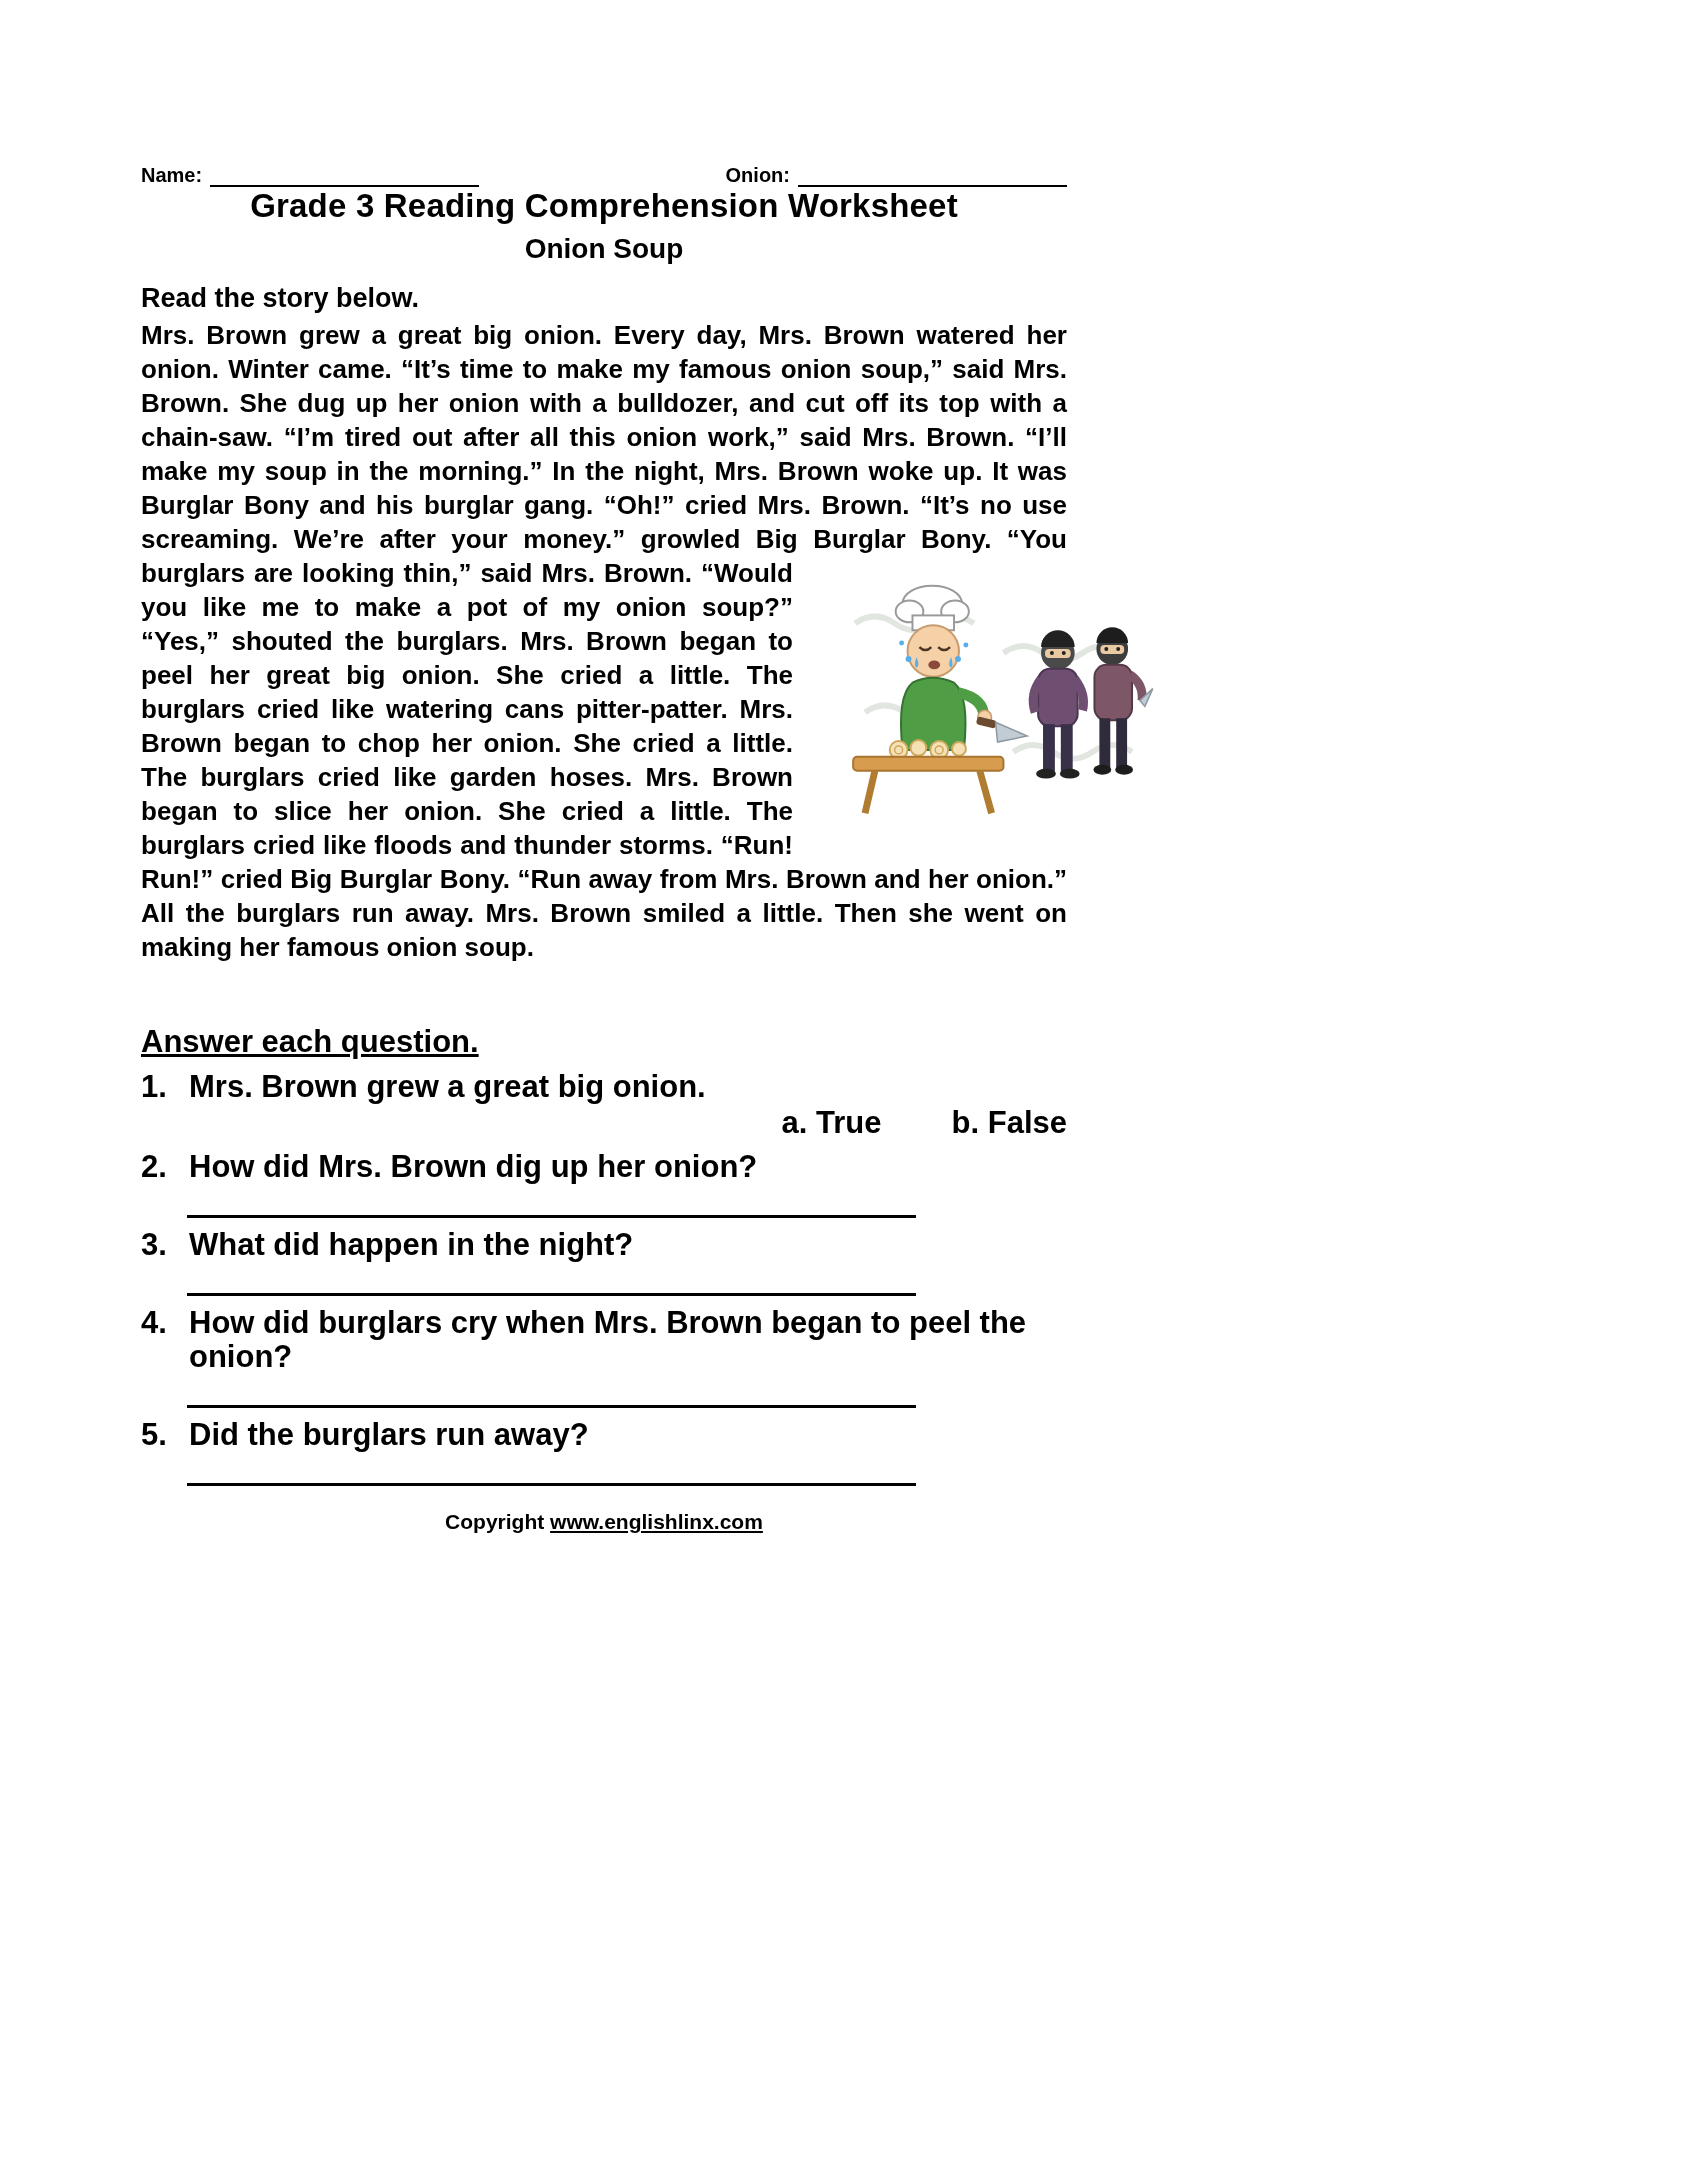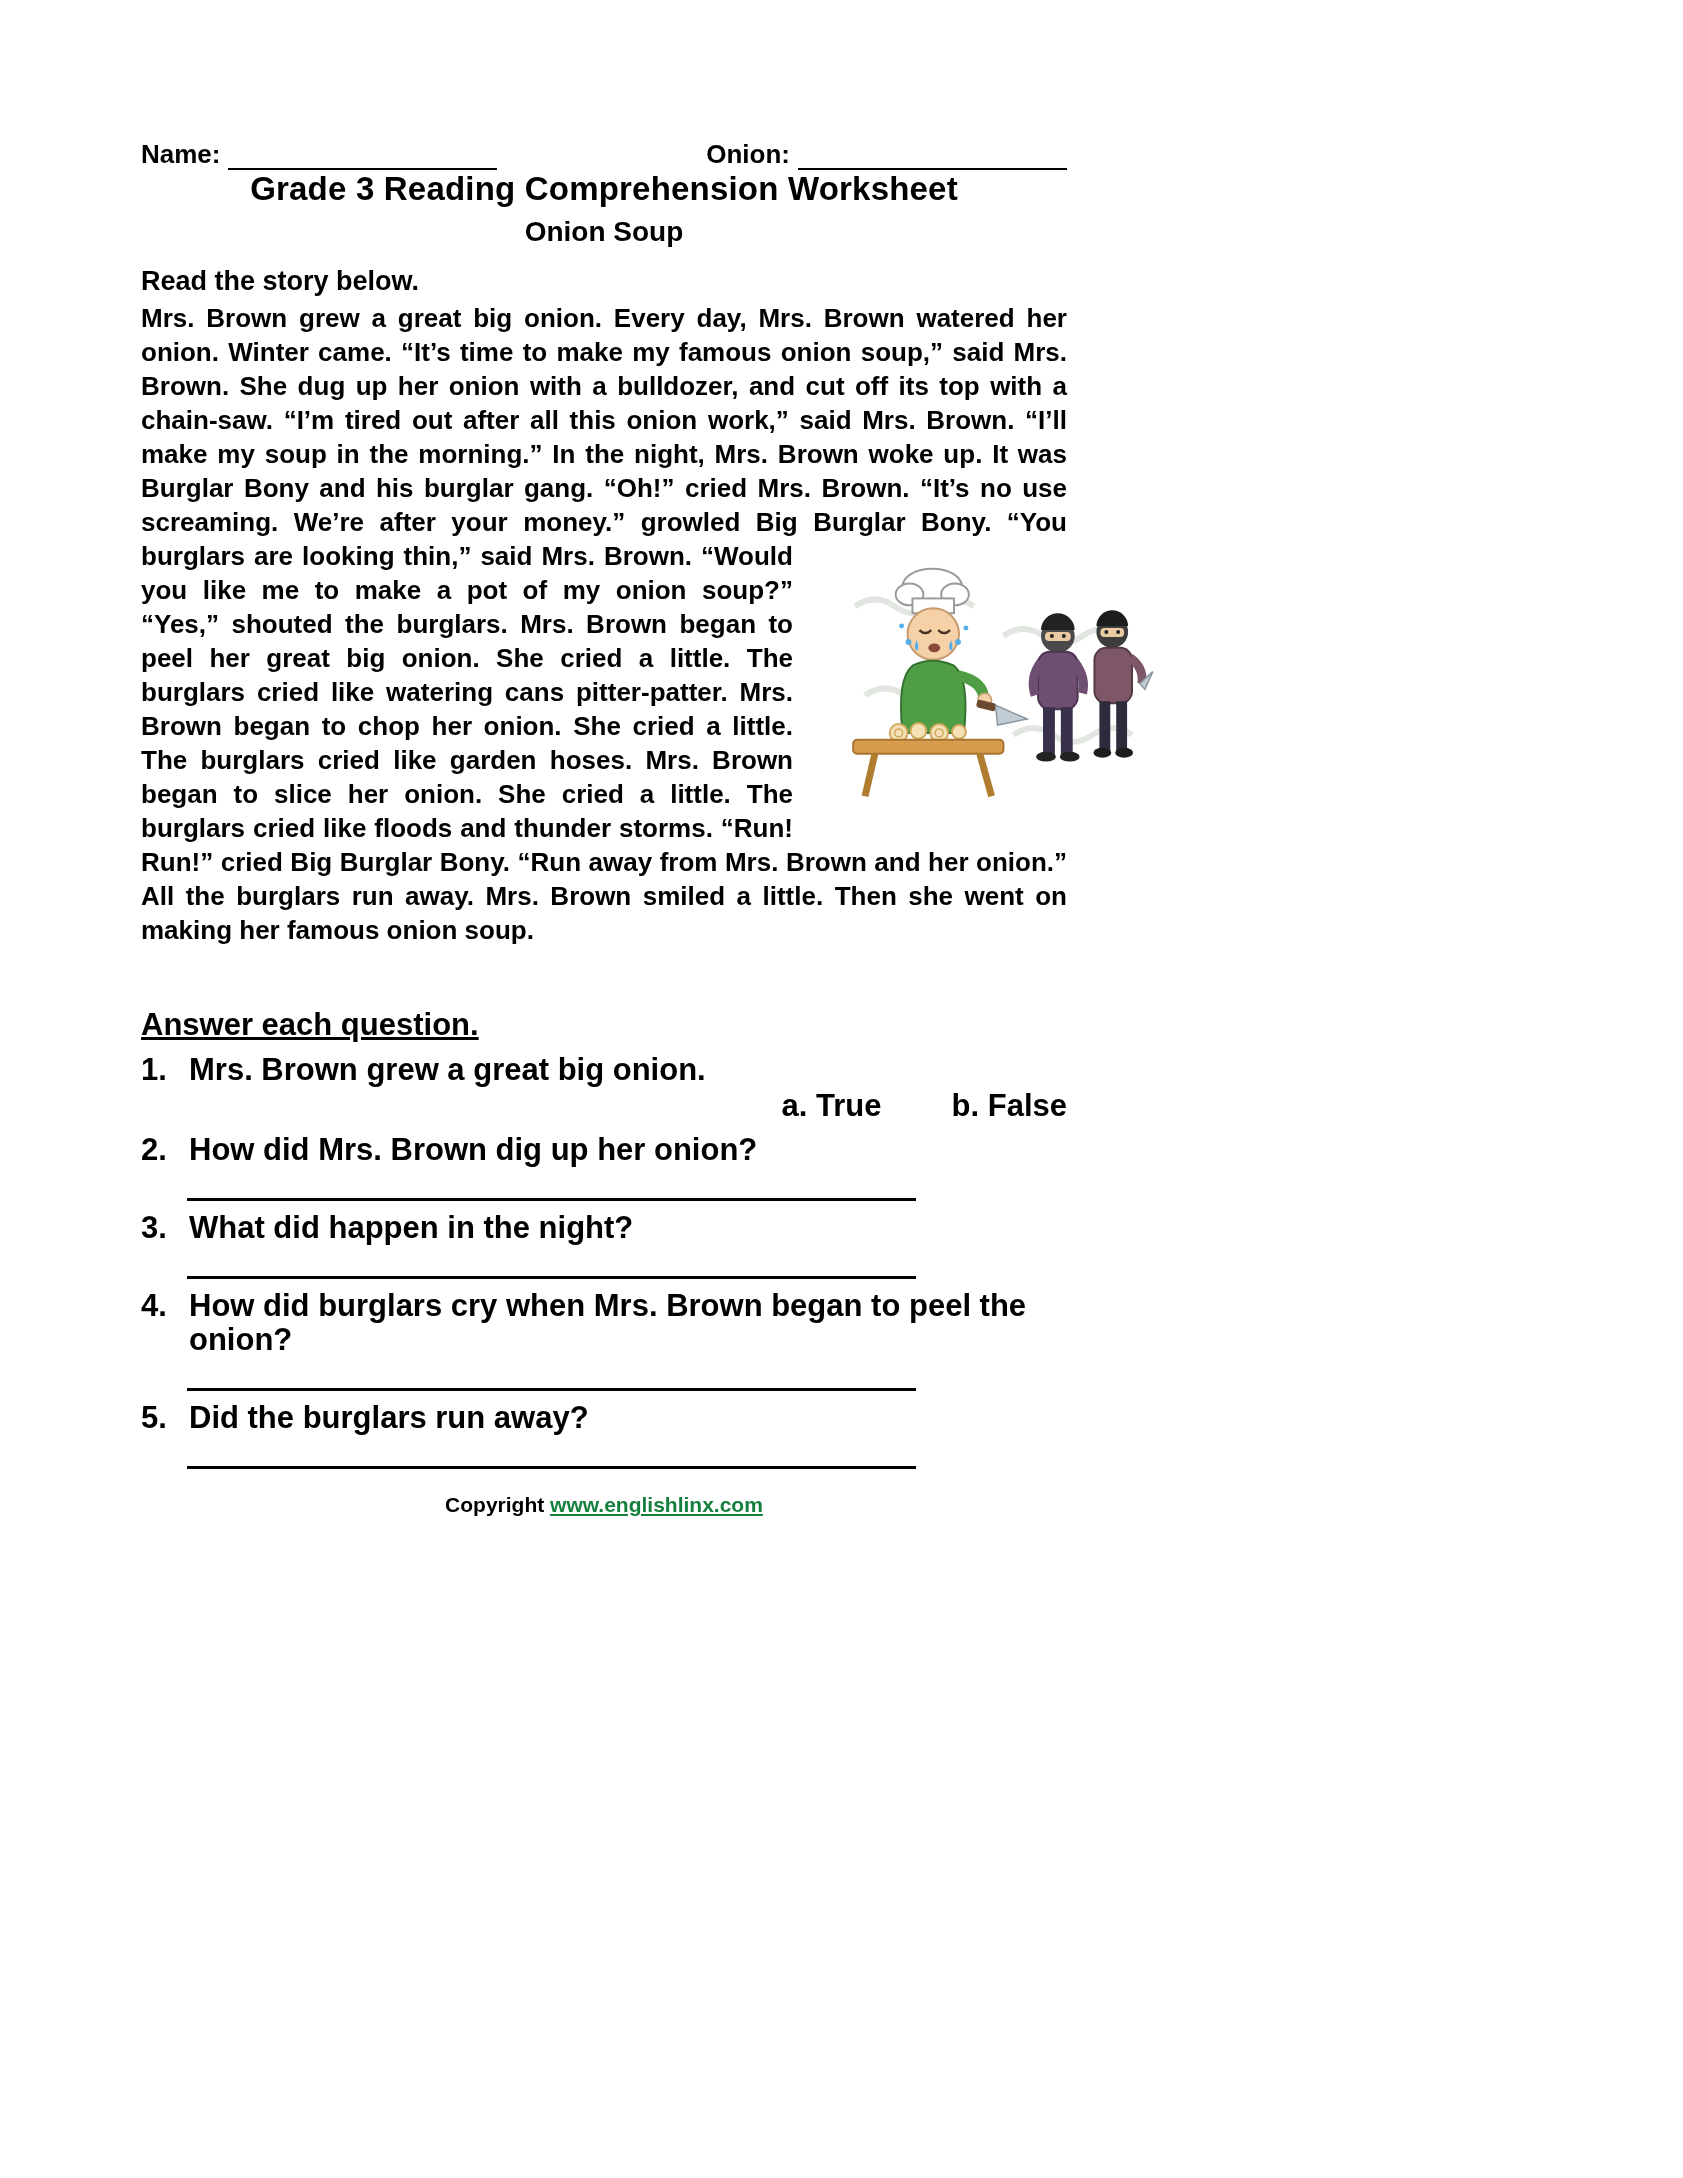--- a/index.html
+++ b/index.html
@@ -4,21 +4,21 @@
 <style>
   * { margin:0; padding:0; box-sizing:border-box; }
   html,body { background:#ffffff; }
   .page {
     width:1683px; height:2178px; position:relative; overflow:hidden;
     background:#ffffff; color:#000;
     font-family:"Liberation Sans", sans-serif; font-weight:bold;
   }
   .content { position:absolute; left:141px; top:139px; width:926px; }
 
-  .header-row { display:flex; justify-content:space-between; align-items:center; font-size:26px; }
+  .header-row { display:flex; justify-content:space-between; align-items:center; font-size:20px;margin-top:24px; }
   .field { display:flex; align-items:flex-end; gap:8px; }
   .blank { display:inline-block; border-bottom:2.5px solid #000; height:24px; }
   .blank.name { width:269px; }
   .blank.date { width:269px; }
 
   .title    { text-align:center; font-size:33px; letter-spacing:0.2px; }
   .subtitle { text-align:center; font-size:28px; margin-top:8px; }
 
   .instructions { font-size:27px; margin-top:18px; }
 
@@ -174,18 +174,18 @@
       <div class="answer-line"></div>
 
       <div class="question">
         <span class="q-num">5.</span>
         <span>Did the burglars run away?</span>
       </div>
       <div class="answer-line"></div>
     </div>
 
     <div class="footer">
-      <span>Copyright </span><a style="color: #15803d;">www.englishlinx.com</a>
+      <span>Copyright </span><a style="color: #000000;">www.englishlinx.com</a>
     </div>
 
   </div>
 </div>
 
 
 </body></html>

